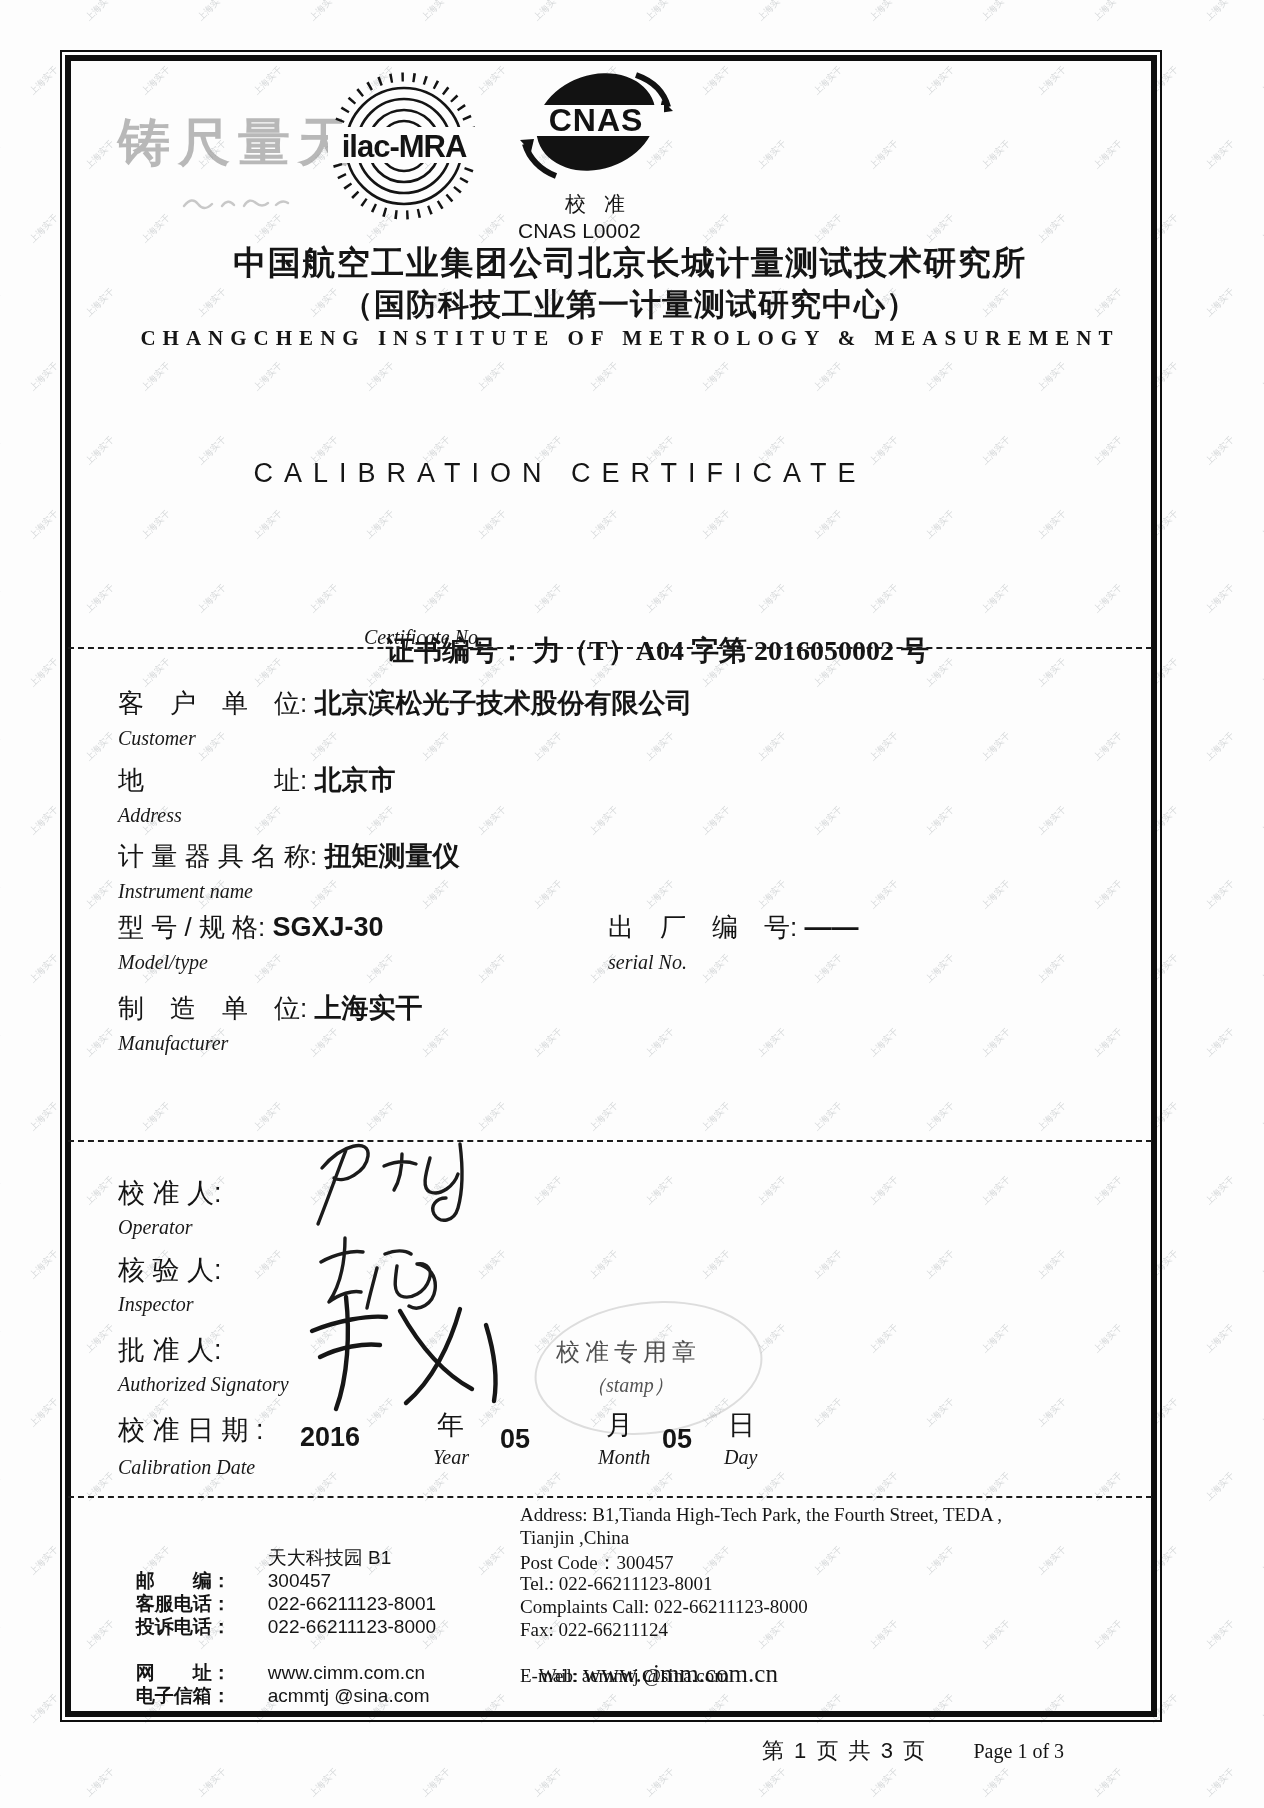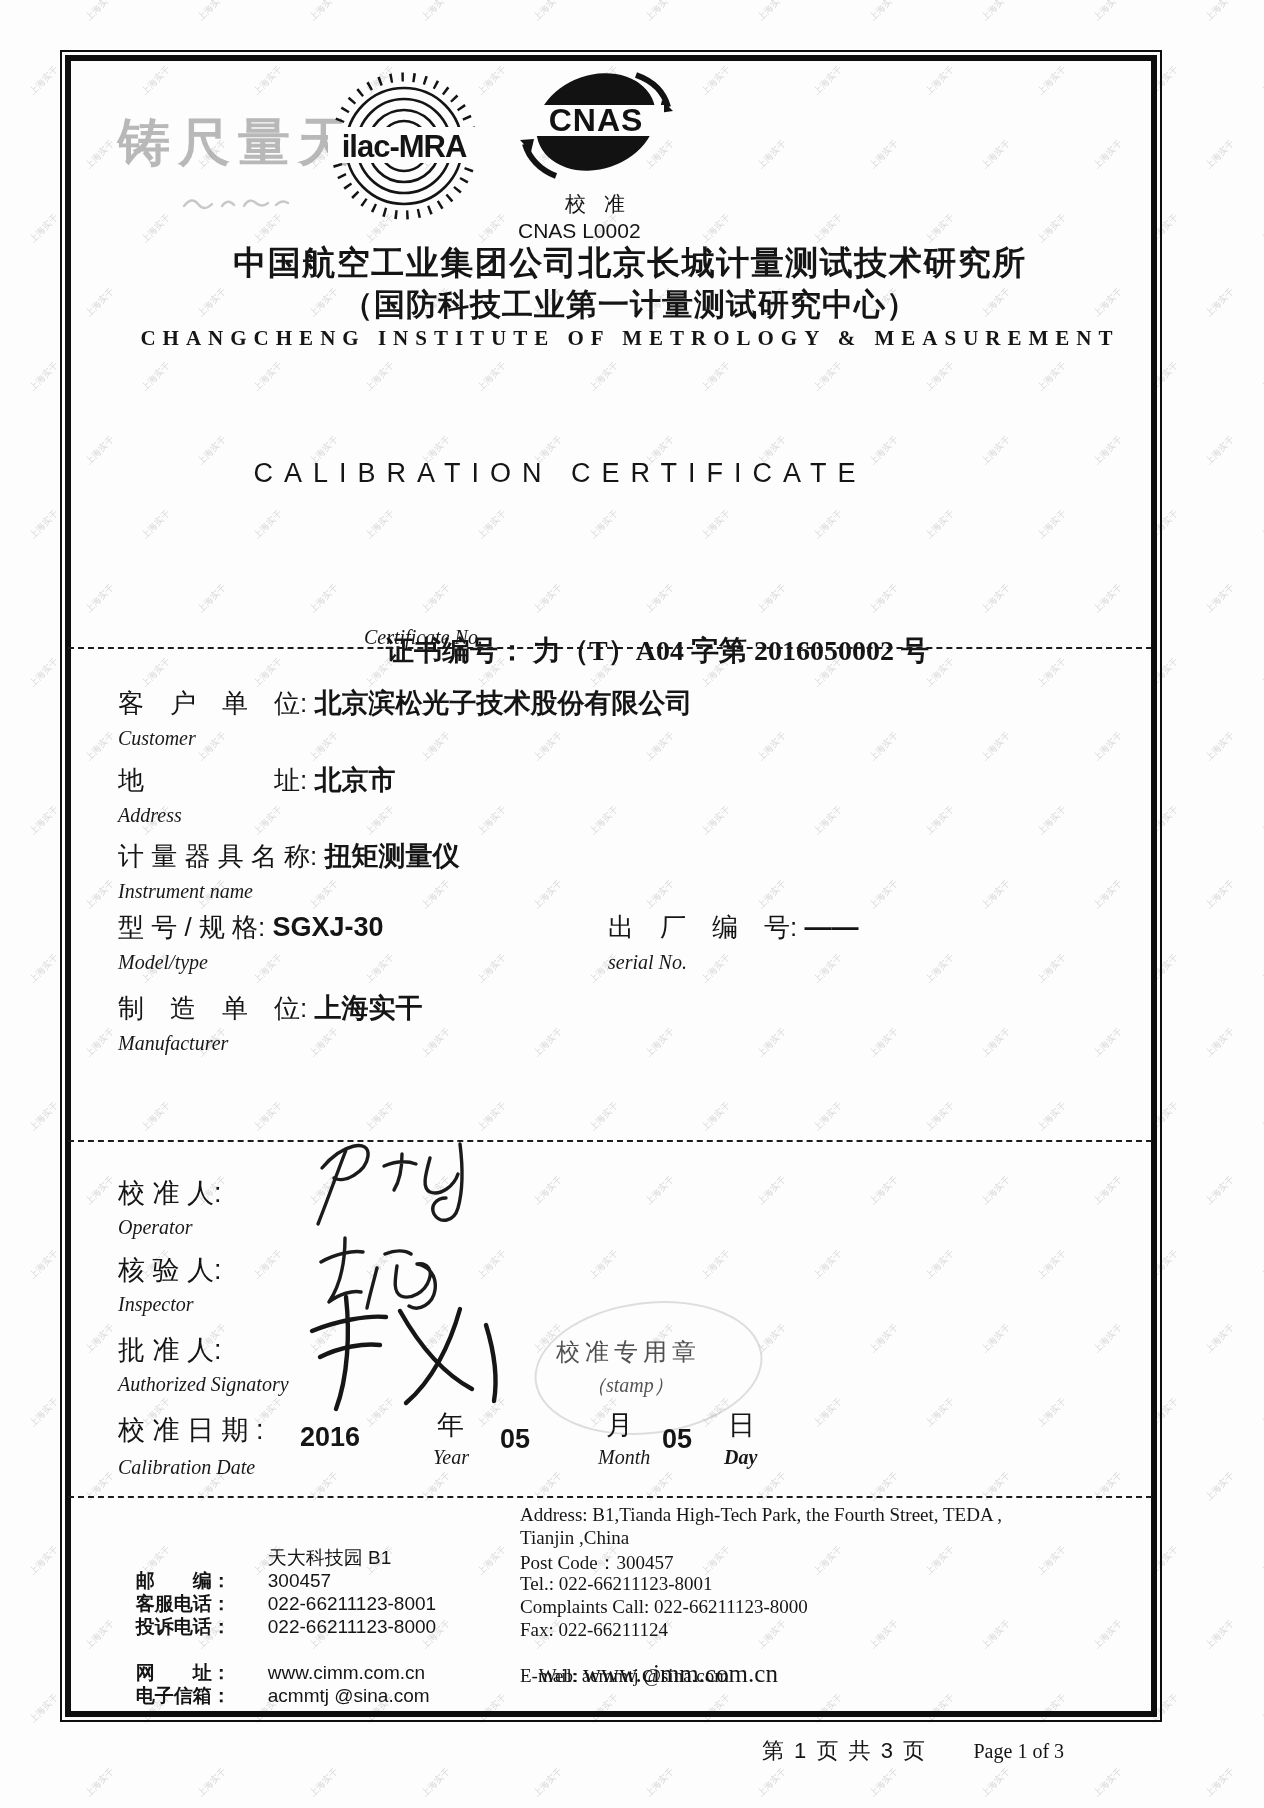--- a/index.html
+++ b/index.html
@@ -498,21 +498,21 @@
     <div class="en-sub" style="margin-top:8px;">Calibration Date</div>
   </div>
   <span class="abs date-num" style="left:300px; top:1422px;">2016</span>
   <span class="abs date-cn" style="left:437px; top:1407px;">年</span>
   <span class="abs en-sub" style="left:433px; top:1446px;">Year</span>
   <span class="abs date-num" style="left:500px; top:1424px;">05</span>
   <span class="abs date-cn" style="left:606px; top:1407px;">月</span>
   <span class="abs en-sub" style="left:598px; top:1446px;">Month</span>
   <span class="abs date-num" style="left:662px; top:1424px;">05</span>
   <span class="abs date-cn" style="left:728px; top:1407px;">日</span>
-  <span class="abs en-sub" style="left:724px; top:1446px;font-weight:bold;">Day</span>
+  <span class="abs en-sub" style="left:724px; top:1446px;">Day</span>
 
   <div class="dash" style="top:1496px;"></div>
 
   <div class="foot-row" style="top:1527px;">
     <span class="foot-cn-label"></span><span class="foot-cn-value">天大科技园 B1</span>
   </div>
   <div class="foot-row" style="top:1550px;">
     <span class="foot-cn-label">邮　　编：</span><span class="foot-cn-value">300457</span>
   </div>
   <div class="foot-row" style="top:1573px;">

